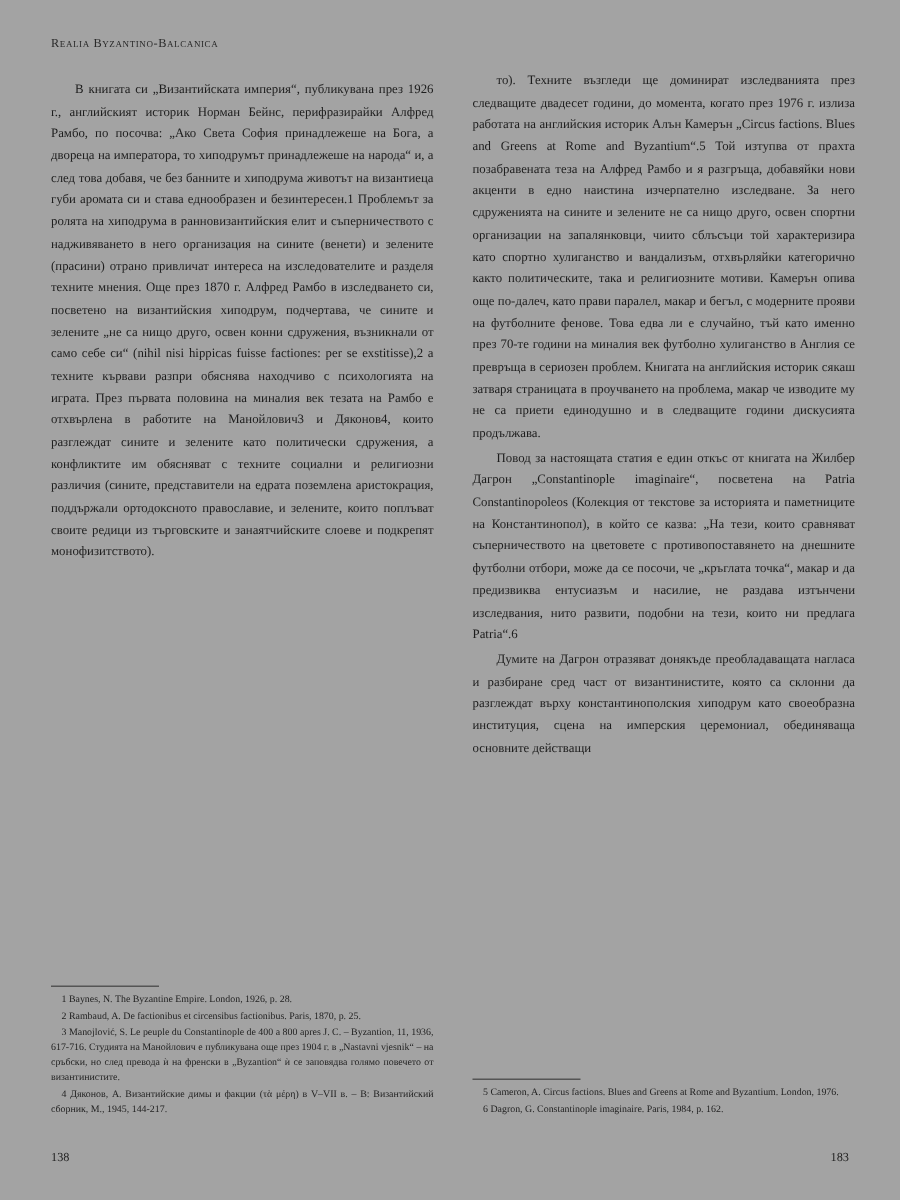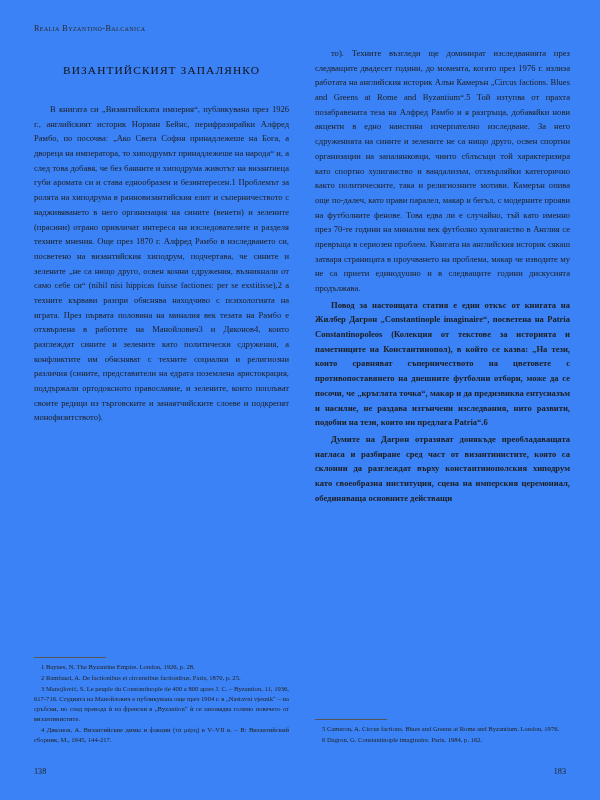--- a/index.html
+++ b/index.html
@@ -12,21 +12,21 @@
     height: 800px;
     font-family: "Liberation Serif", serif;
     color: #1b1b1b;
     overflow: hidden;
   }
   .page {
     position: relative;
     width: 600px;
     height: 800px;
     box-sizing: border-box;
-    background: #3b82f6;
+    background: #a3a3a3;
   }
   .running-head {
     position: absolute;
     top: 24px;
     left: 34px;
     font-size: 8.2px;
     letter-spacing: 0.4px;
     font-variant: small-caps;
     color: #2a2a2a;
     font-family: "Liberation Serif", serif;
@@ -65,21 +65,21 @@
   }
   p.body {
     font-size: 8.55px;
     line-height: 1.72;
     text-align: justify;
     text-indent: 16px;
     margin: 0 0 0 0;
     hyphens: auto;
     color: #1d1d1d;
   }
-  p.body + p.body { margin-top: 2px; font-weight: bold; }
+  p.body + p.body { margin-top: 2px; }
   .fn-rule {
     border: none;
     border-top: 0.6px solid #555;
     width: 72px;
     margin: 10px 0 4px 0;
   }
   .footnotes {
     font-size: 6.6px;
     line-height: 1.52;
     text-align: justify;
@@ -106,21 +106,20 @@
 
 <div class="page">
 
   <div class="running-head">Realia Byzantino-Balcanica</div>
 
   <div class="columns">
 
     <div class="col col-left">
       <div class="col-inner">
         <div class="flow">
-          <div class="title">ВИЗАНТИЙСКИЯТ ЗАПАЛЯНКО</div>
           <p class="body">В книгата си „Византийската империя“, публикувана през 1926 г., английският историк Норман Бейнс, перифразирайки Алфред Рамбо, по посочва: „Ако Света София принадлежеше на Бога, а двореца на императора, то хиподрумът принадлежеше на народа“ и, а след това добавя, че без банните и хиподрума животът на византиеца губи аромата си и става еднообразен и безинтересен.1 Проблемът за ролята на хиподрума в ранновизантийския елит и съперничеството с надживяването в него организация на сините (венети) и зелените (прасини) отрано привличат интереса на изследователите и разделя техните мнения. Още през 1870 г. Алфред Рамбо в изследването си, посветено на византийския хиподрум, подчертава, че сините и зелените „не са нищо друго, освен конни сдружения, възникнали от само себе си“ (nihil nisi hippicas fuisse factiones: per se exstitisse),2 а техните кървави разпри обяснява находчиво с психологията на играта. През първата половина на миналия век тезата на Рамбо е отхвърлена в работите на Манойлович3 и Дяконов4, които разглеждат сините и зелените като политически сдружения, а конфликтите им обясняват с техните социални и религиозни различия (сините, представители на едрата поземлена аристокрация, поддържали ортодоксното православие, и зелените, които поплъват своите редици из търговските и занаятчийските слоеве и подкрепят монофизитството).</p>
         </div>
         <div class="foot">
           <hr class="fn-rule">
           <div class="footnotes">
             <p class="fn">1 Baynes, N. The Byzantine Empire. London, 1926, p. 28.</p>
             <p class="fn">2 Rambaud, A. De factionibus et circensibus factionibus. Paris, 1870, p. 25.</p>
             <p class="fn">3 Manojlović, S. Le peuple du Constantinople de 400 a 800 apres J. C. – Byzantion, 11, 1936, 617-716. Студията на Манойлович е публикувана още през 1904 г. в „Nastavni vjesnik“ – на сръбски, но след превода ѝ на френски в „Byzantion“ ѝ се заповядва голямо повечето от византинистите.</p>
             <p class="fn">4 Дяконов, А. Византийские димы и факции (τὰ μέρη) в V–VII в. – В: Византийский сборник, М., 1945, 144-217.</p>
           </div>

